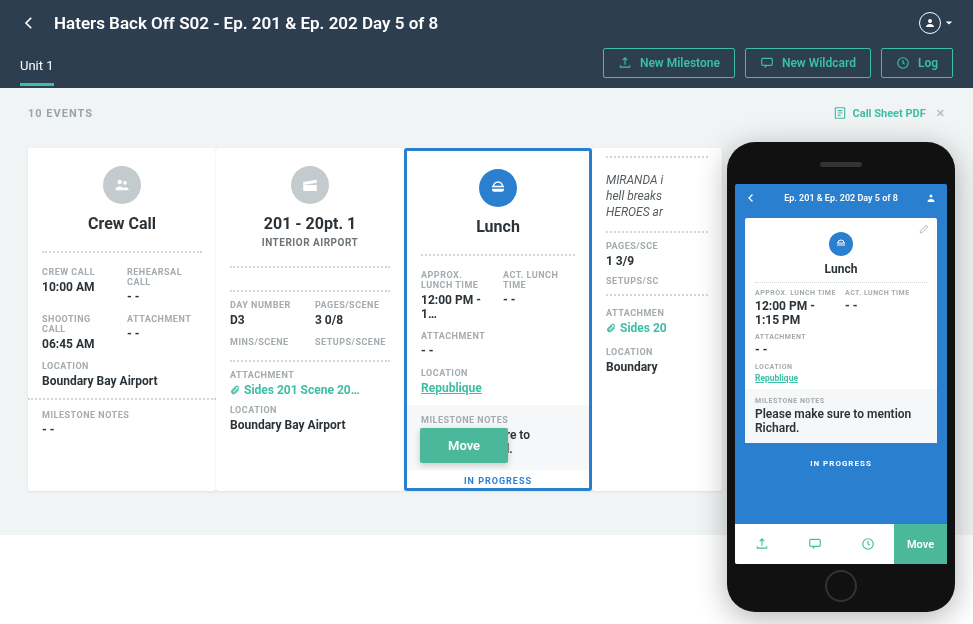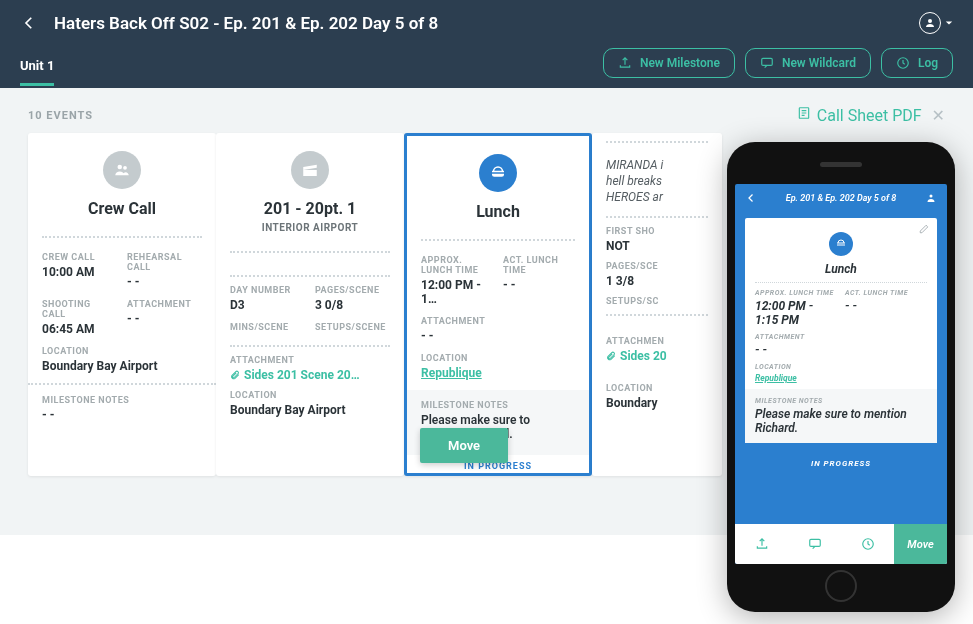--- a/index.html
+++ b/index.html
@@ -7,28 +7,28 @@
 
 
 .header { background: #2c3e50; color: #fff; padding: 12px 20px 0; }
 .header-row1 { display: flex; align-items: center; gap: 16px; }
 .back-arrow { cursor: pointer; }
 .title { font-size: 17px; font-weight: 600; text-align: right; }
 .spacer { flex: 1; }
 .avatar-menu { display: flex; align-items: center; gap: 4px; cursor: pointer; }
 .avatar-circle { width: 22px; height: 22px; border: 1.5px solid #fff; border-radius: 50%; display: flex; align-items: center; justify-content: center; }
 .header-row2 { display: flex; align-items: center; margin-top: 14px; gap: 10px; }
-.tab { padding: 8px 0 10px; font-size: 13px; font-weight: 700; border-bottom: 3px solid #3cbfa4; margin-right: auto; }
-.hbtn { display: flex; align-items: center; gap: 8px; border: 1px solid #3cbfa4; color: #3cbfa4; padding: 7px 14px; border-radius: 10px; font-size: 12px; font-weight: 600; cursor: pointer; margin-bottom: 10px; }
+.tab { padding: 8px 0 10px; font-size: 13px; font-weight: 400; border-bottom: 3px solid #3cbfa4; margin-right: auto; }
+.hbtn { display: flex; align-items: center; gap: 8px; border: 1px solid #3cbfa4; color: #3cbfa4; padding: 7px 14px; border-radius: 2px; font-size: 12px; font-weight: 600; cursor: pointer; margin-bottom: 10px; }
 
 
 .main { background: #f1f4f5; padding: 18px 28px 0; height: 447px; position: relative; }
-.main-top { display: flex; align-items: center; margin-bottom: 8px; }
+.main-top { display: flex; align-items: center; margin-bottom: 28px; }
 .events-count { font-size: 11px; font-weight: 700; letter-spacing: 1px; color: #9aa4a8; }
-.call-sheet { margin-left: auto; display: flex; align-items: flex-start; gap: 6px; color: #3cbfa4; font-size: 16px; font-weight: 400; cursor: pointer; }
+.call-sheet { margin-left: auto; display: flex; align-items: flex-end; gap: 6px; color: #3cbfa4; font-size: 11px; font-weight: 700; cursor: pointer; }
 .call-sheet .x { color: #b6c0c5; margin-left: 4px; }
 
 .cards { display: flex; }
 .card { background: #fff; border-radius: 3px; width: 188px; box-shadow: 0 1px 3px rgba(0,0,0,0.08); font-size: 12px; color: #454b4f; }
 .card-head { text-align: center; padding: 18px 12px 10px; }
 .card-icon { width: 38px; height: 38px; border-radius: 50%; margin: 0 auto 10px; display: flex; align-items: center; justify-content: center; }
 .icon-grey { background: #c4cbce; color: #fff; }
 .icon-blue { background: #2b7fcf; color: #fff; }
 .card-title { font-size: 16px; font-weight: 700; color: #2b3338; }
 .card-sub { font-size: 10px; font-weight: 700; letter-spacing: 0.5px; color: #6c7478; margin-top: 4px; }
@@ -44,21 +44,21 @@
 .notes-block { background: #f5f7f8; margin: 0 -14px -14px; padding: 10px 14px 14px; }
 .card.selected { border: 3px solid #2b7fcf; }
 .status-bar { text-align: center; font-size: 9px; font-weight: 700; letter-spacing: 1px; color: #2b7fcf; padding: 6px 0 2px; }
 
 .move-btn { position: absolute; left: 420px; top: 428px; background: #4bb89b; color: #fff; padding: 10px 28px; font-size: 13px; font-weight: 600; border-radius: 2px; box-shadow: 0 2px 6px rgba(0,0,0,0.2); cursor: pointer; }
 
 
 .phone { position: absolute; right: 18px; top: 142px; width: 228px; height: 470px; background: #111; border-radius: 28px; padding: 42px 8px 48px; box-shadow: 0 6px 30px rgba(0,0,0,0.3); }
 .phone-speaker { position: absolute; top: 20px; left: 50%; transform: translateX(-50%); width: 42px; height: 5px; background: #333; border-radius: 3px; }
 .phone-home { position: absolute; bottom: 10px; left: 50%; transform: translateX(-50%); width: 32px; height: 32px; border: 2px solid #333; border-radius: 50%; }
-.phone-screen { background: #2b7fcf; width: 100%; height: 100%; border-radius: 2px; display: flex; flex-direction: column; overflow: hidden; font-style: italic; }
+.phone-screen { background: #2b7fcf; width: 100%; height: 100%; border-radius: 2px; display: flex; flex-direction: column; overflow: hidden; }
 .p-header { display: flex; align-items: center; padding: 8px 10px; color: #fff; font-size: 9px; }
 .p-header .ptitle { flex: 1; text-align: center; font-weight: 600; }
 .p-card { background: #fff; margin: 6px 10px; border-radius: 2px; padding: 10px 10px 0; font-size: 9px; color: #454b4f; position: relative; flex-shrink: 0; }
 .p-edit { position: absolute; top: 6px; right: 8px; color: #9aa4a8; cursor: pointer; }
 .p-icon { width: 24px; height: 24px; border-radius: 50%; background: #2b7fcf; margin: 4px auto 6px; display: flex; align-items: center; justify-content: center; }
 .p-title { text-align: center; font-size: 12px; font-weight: 700; color: #2b3338; margin-bottom: 6px; }
 .p-dash { border-top: 1px dotted #d0d7db; margin: 4px 0; }
 .p-row { display: flex; gap: 8px; margin: 6px 0; }
 .p-fld { flex: 1; }
 .p-lbl { font-size: 7px; font-weight: 700; letter-spacing: 0.5px; color: #a3abae; margin-bottom: 2px; }
@@ -267,33 +267,29 @@
       <div class="status-bar">IN PROGRESS</div>
     </div>
 
     <div class="card" style="width:130px;overflow:hidden">
       <div class="dashed"></div>
       <div class="card-body">
         <div class="desc" style="white-space:pre-line">MIRANDA i
 hell breaks
 HEROES ar</div>
         <div class="dashed" style="margin-left:0;margin-right:0"></div>
-        <div class="fld" style="margin:8px 0">
-            <div class="lbl">FIRST SHO</div>
-            <div class="val">NOT</div>
-          </div>
         <div class="fld" style="margin-bottom:8px">
             <div class="lbl">PAGES/SCE</div>
-            <div class="val">1 3/8</div>
+            <div class="val">1 3/9</div>
           </div>
         <div class="fld" style="margin-bottom:8px">
             <div class="lbl">SETUPS/SC</div>
           </div>
         <div class="dashed" style="margin-left:0;margin-right:0"></div>
-        <div class="fld" style="margin:20px 0">
+        <div class="fld" style="margin:12px 0">
             <div class="lbl">ATTACHMEN</div>
           <div class="attach-link">
             <svg width="10" height="10" viewBox="0 0 24 24" fill="none" stroke="#3cbfa4" stroke-width="2.5">
                 <path d="M21 11l-9 9a5 5 0 01-7-7l9-9a3.5 3.5 0 015 5l-9 9a2 2 0 01-3-3l8-8"></path>
               </svg>
             <span>Sides 20</span>
           </div>
         </div>
         <div class="fld">
             <div class="lbl">LOCATION</div>

